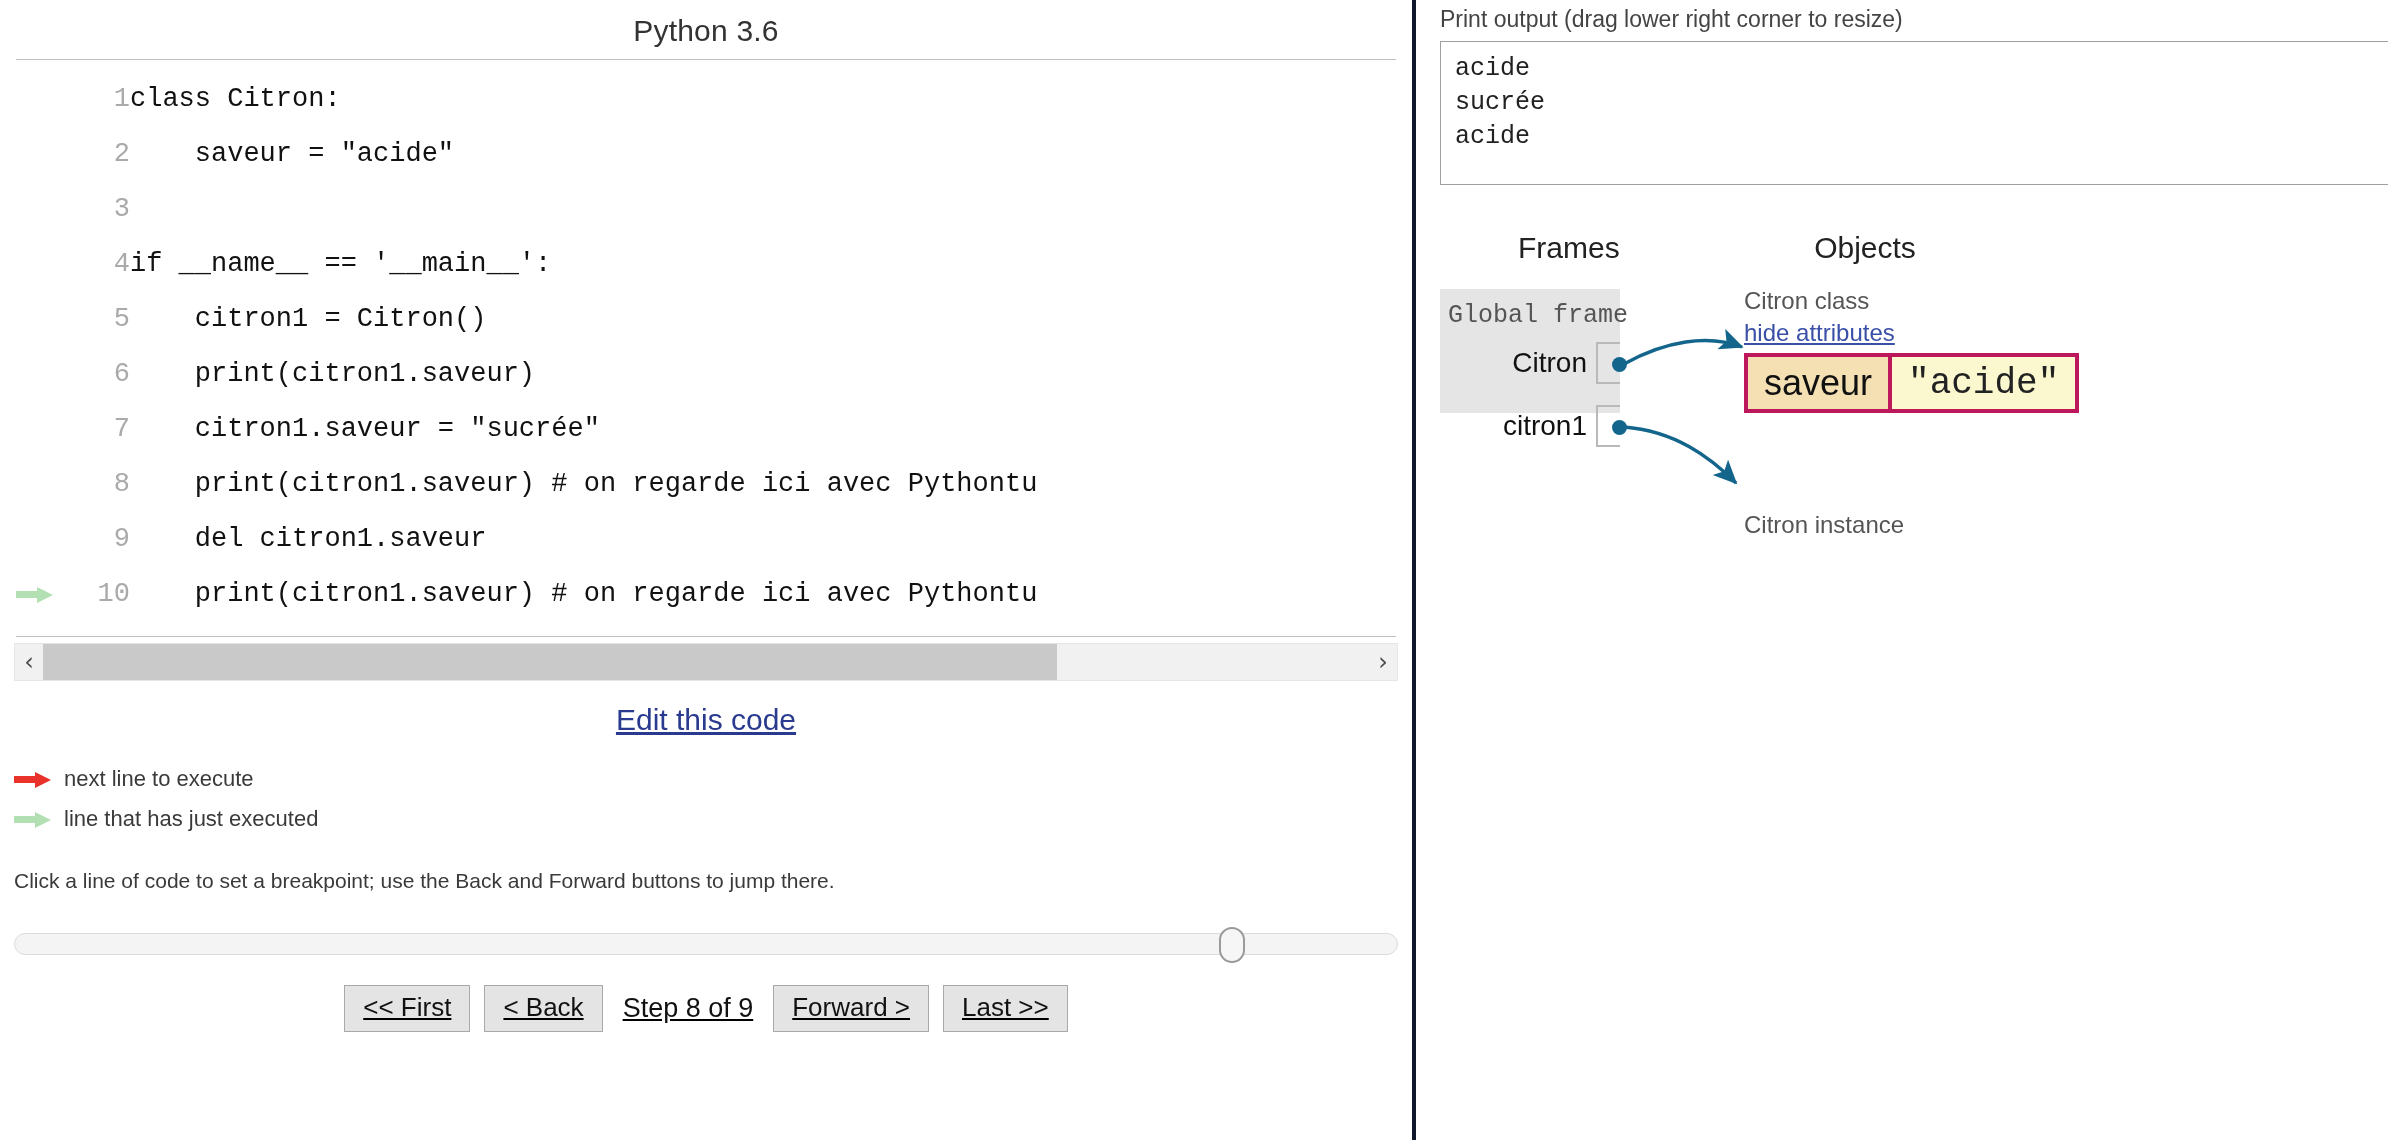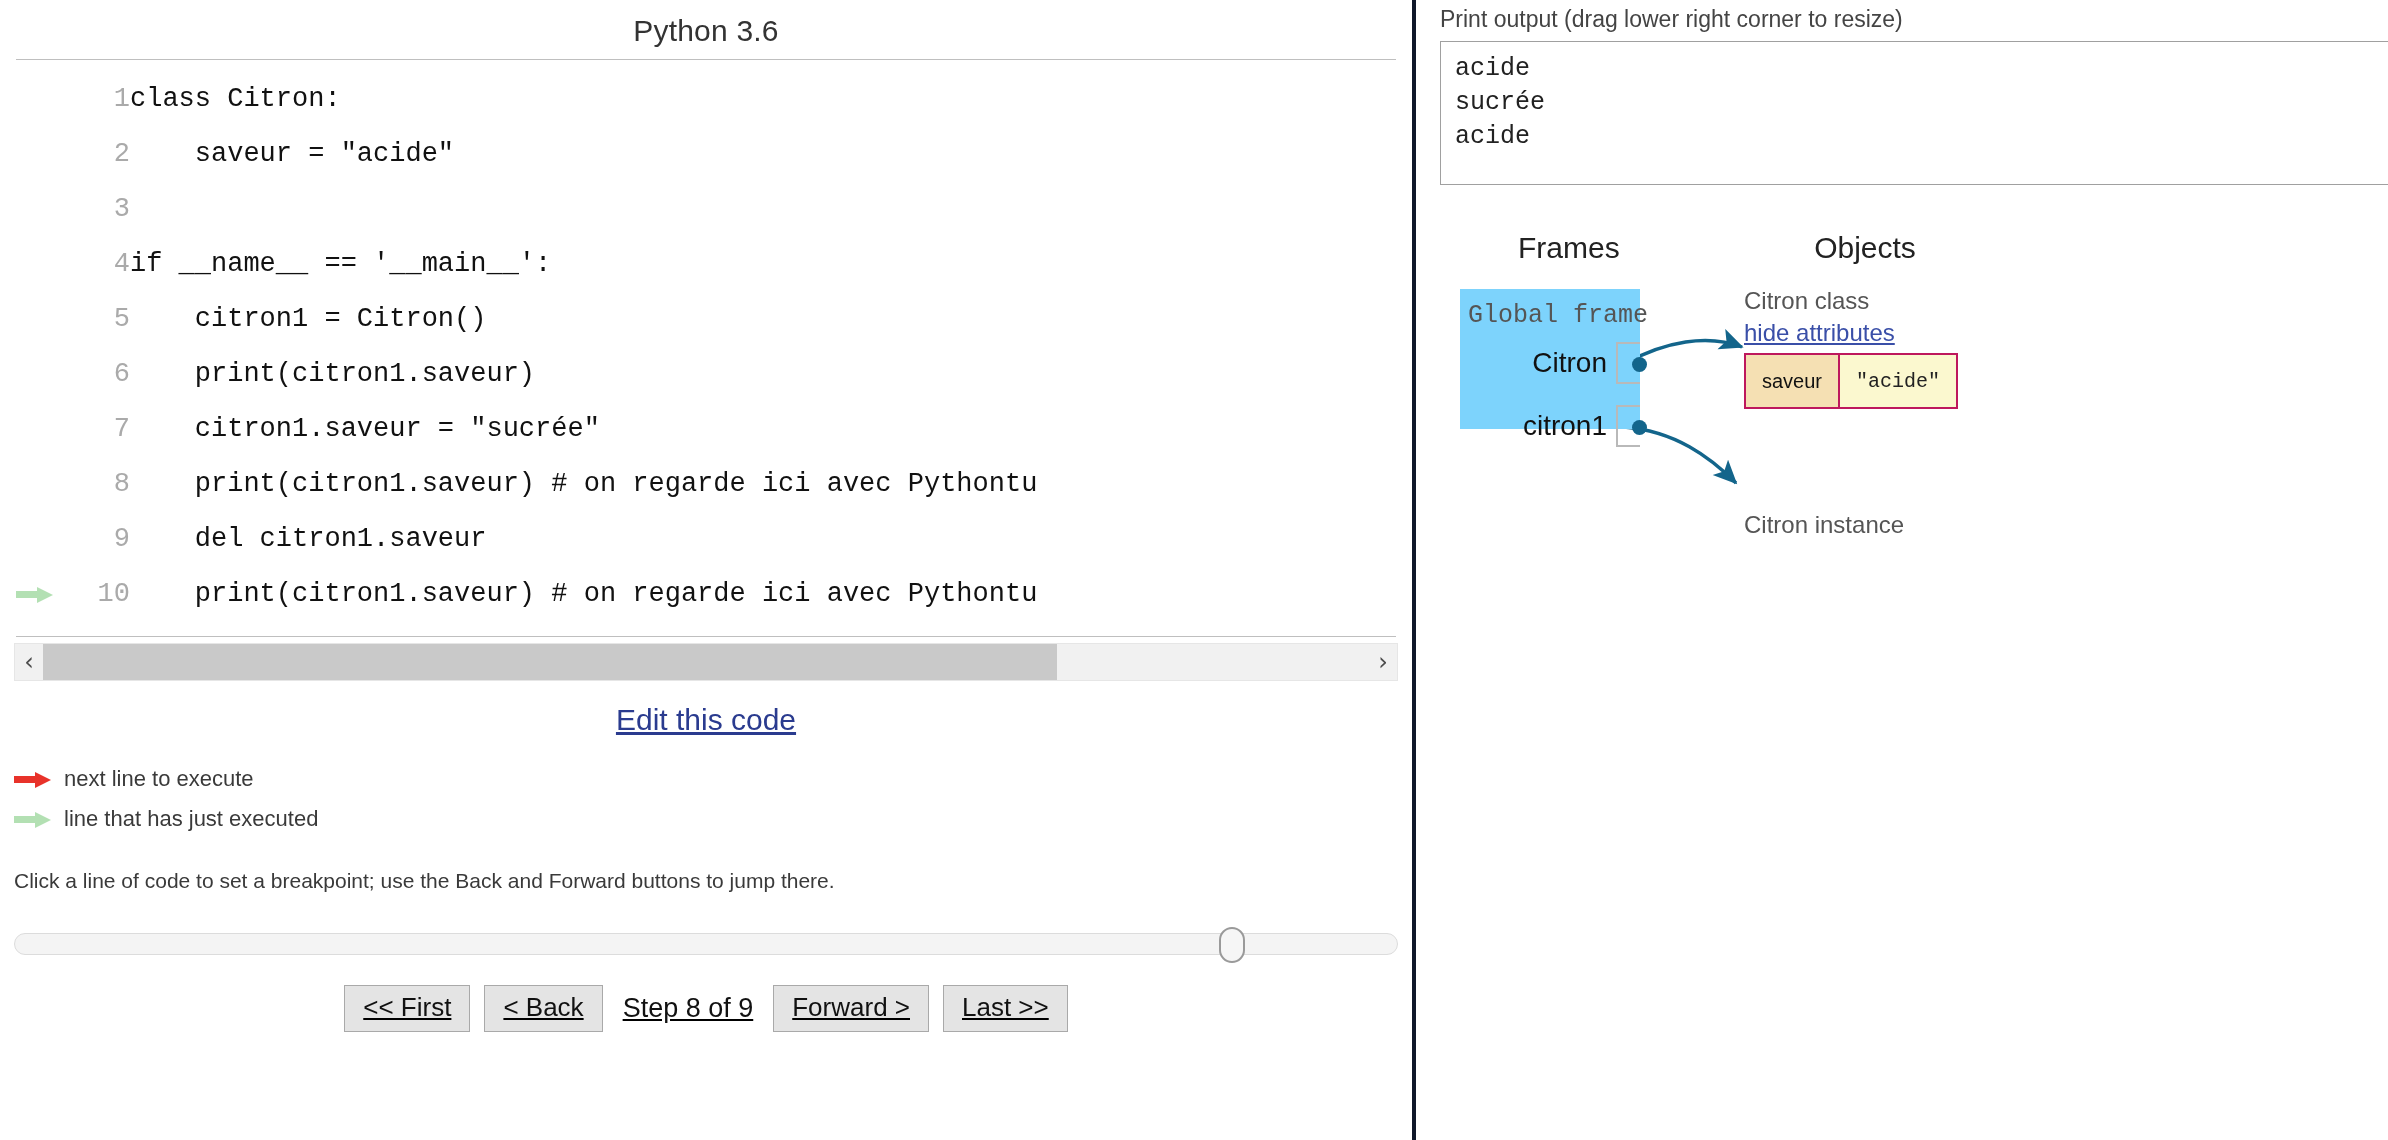--- a/index.html
+++ b/index.html
@@ -287,23 +287,22 @@
     color: #222222;
   }
   #frames-heading { left: 78px;  top: 0; width: 250px; text-align: left; }
   #objects-heading{ left: 300px; top: 0; width: 250px; text-align: center; }
 
   .global-frame {
     position: absolute;
     left: 0px;
     top: 58px;
     width: 180px;
-    height: 140px;
-    background: #7dd3fc;
-    margin-left: 20px;
+    height: 124px;
+    background: #e5e5e5;
   }
   .gf-title {
     font-family: "Liberation Mono", monospace;
     font-size: 25px;
     color: #555555;
     padding: 12px 0 0 8px;
     white-space: nowrap;
   }
   .var-row {
     position: absolute;
@@ -351,23 +350,23 @@
     color: #3a4fa8;
     text-decoration: underline;
     cursor: pointer;
     white-space: nowrap;
   }
   .attr-table {
     position: absolute;
     border-collapse: collapse;
   }
   .attr-table td {
-    border: 2px solid #be185d;
+    border: 4px solid #be185d;
     height: 52px;
-    font-size: 20px;
+    font-size: 36px;
     padding: 0 16px;
     text-align: center;
     white-space: nowrap;
   }
   .attr-key {
     background: #f5e0b3;
     font-family: "Liberation Sans", sans-serif;
     color: #111111;
   }
   .attr-val {

